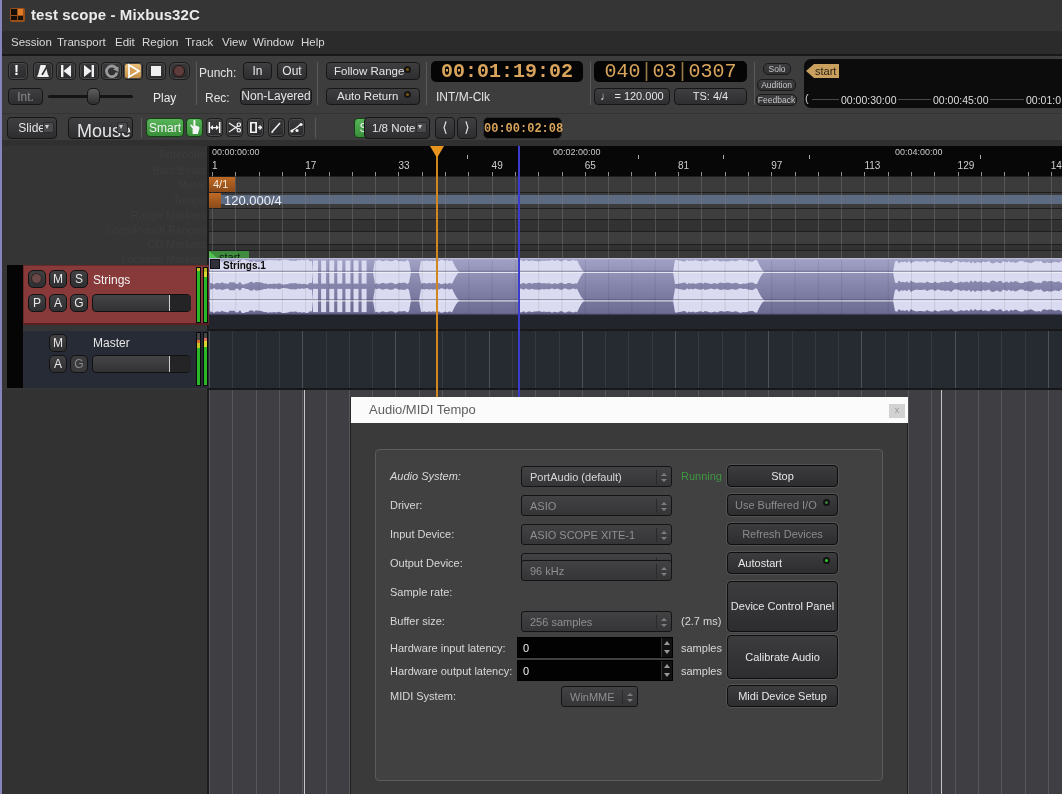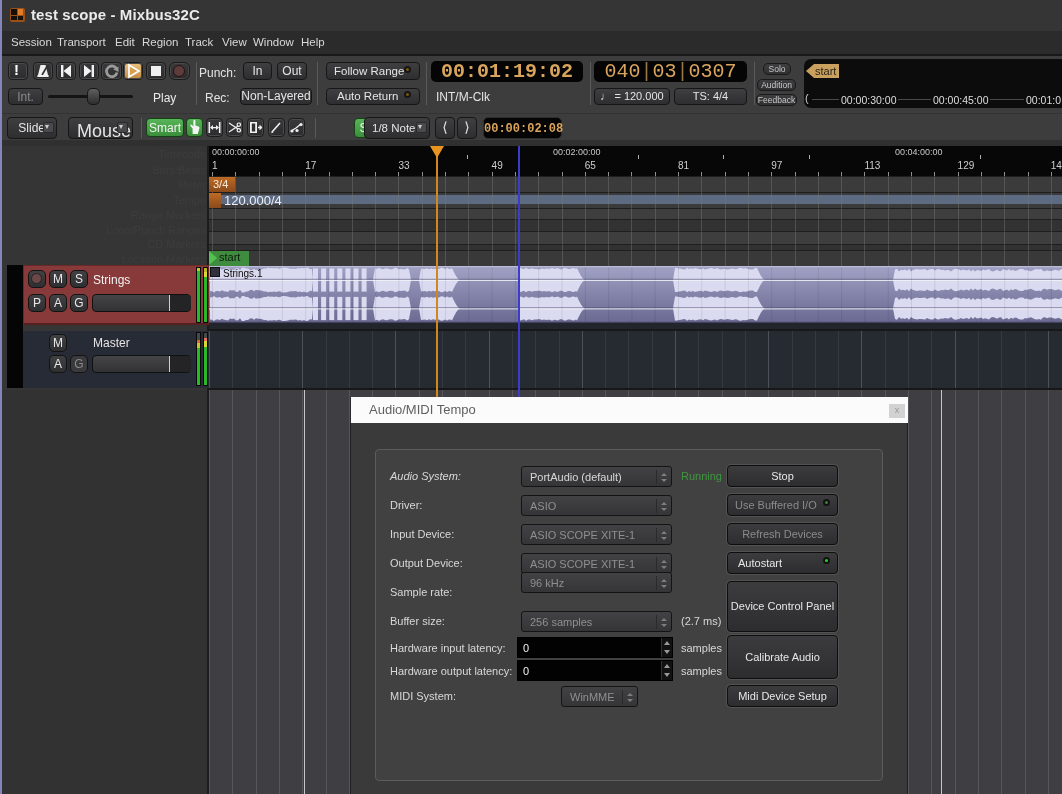--- a/index.html
+++ b/index.html
@@ -254,21 +254,21 @@
 <div class="rulerrow" style="top:176px;height:16px;background:#3b3b3b;border-top:1px solid #1e1e1e;"></div>
 <div class="rulerrow" style="top:192px;height:16px;background:#3b3b3b;border-top:1px solid #1e1e1e;"></div>
 <div class="rulerrow" style="top:194.5px;height:9px;background:rgba(125,155,200,0.5);"></div>
 <div class="rulerrow" style="top:208px;height:11px;background:#3e3e3e;border-top:1px solid #1e1e1e;"></div>
 <div class="rulerrow" style="top:219px;height:12px;background:#323232;border-top:1px solid #1e1e1e;"></div>
 <div class="rulerrow" style="top:231px;height:13px;background:#3e3e3e;border-top:1px solid #1e1e1e;"></div>
 <div class="rulerrow" style="top:244px;height:6px;background:#323232;border-top:1px solid #1e1e1e;"></div>
 <div class="rulerrow" style="top:250px;height:16px;background:#393939;border-top:1px solid #1e1e1e;"></div>
 <div class="gridlines" style="left:212px;top:176px;width:850px;height:90px;"></div>
 
-<div class="marker" style="left:209px;top:176.5px;width:26px;height:15px;background:linear-gradient(#c06a24,#8a4a1a);color:#f7ecdc;padding:1px 0 0 4px;">3/4</div>
+<div class="marker" style="left:209px;top:176.5px;width:26px;height:15px;background:linear-gradient(#c06a24,#8a4a1a);color:#f7ecdc;padding:1px 0 0 4px;">4/1</div>
 <div class="marker" style="left:209px;top:192.5px;width:12px;height:15px;background:linear-gradient(#c06a24,#8a4a1a);"></div>
 <div class="abs" style="left:224px;top:192.5px;color:#ecedf4;font-size:13px;">120.000/4</div>
 
 <div class="marker" style="left:209px;top:250.5px;width:40px;height:15px;background:#3f8c3f;"></div>
 <div class="abs" style="left:209px;top:250.5px;width:0;height:0;border-top:7.5px solid transparent;border-bottom:7.5px solid transparent;border-left:8px solid #52c152;"></div>
 <div class="abs" style="left:219px;top:251px;color:#0c1c0c;font-size:11px;">start</div>
 
 <div class="abs" style="left:212.0px;top:160px;color:#cfcfcf;font-size:10px;">1</div>
     <div class="abs" style="left:305.2px;top:160px;color:#cfcfcf;font-size:10px;">17</div>
     <div class="abs" style="left:398.4px;top:160px;color:#cfcfcf;font-size:10px;">33</div>
@@ -311,21 +311,21 @@
     <div class="abs" style="left:887.7px;top:172px;width:1px;height:4px;background:#909090;"></div>
     <div class="abs" style="left:911.0px;top:172px;width:1px;height:4px;background:#909090;"></div>
     <div class="abs" style="left:934.3px;top:172px;width:1px;height:4px;background:#909090;"></div>
     <div class="abs" style="left:957.6px;top:172px;width:1px;height:4px;background:#909090;"></div>
     <div class="abs" style="left:980.9px;top:172px;width:1px;height:4px;background:#909090;"></div>
     <div class="abs" style="left:1004.2px;top:172px;width:1px;height:4px;background:#909090;"></div>
     <div class="abs" style="left:1027.5px;top:172px;width:1px;height:4px;background:#909090;"></div>
     <div class="abs" style="left:1050.8px;top:172px;width:1px;height:4px;background:#909090;"></div>
 
 <div class="abs" style="left:209px;top:266px;width:853px;height:64px;background:#22262c;"></div>
-<div class="abs" style="left:209px;top:266px;width:853px;height:57px;">
+<div class="abs" style="left:209px;top:258px;width:853px;height:57px;font-weight:bold;">
       <svg width="853" height="57" viewBox="0 0 853 57" style="position:absolute;left:0;top:0;display:block">
         <defs>
           <linearGradient id="rb1" x1="0" y1="0" x2="0" y2="1">
             <stop offset="0" stop-color="#a2a2c6"></stop>
             <stop offset="0.5" stop-color="#8484aa"></stop>
             <stop offset="1" stop-color="#6a6a92"></stop>
           </linearGradient>
         </defs>
         <rect x="0" y="0" width="853" height="57" fill="url(#rb1)"></rect>
         <path d="M1.0 3.0L3.0 2.7L5.0 1.6L7.0 3.0L9.0 2.9L11.0 2.6L13.0 3.8L15.0 2.8L17.0 2.5L19.0 2.0L21.0 4.1L23.0 3.5L25.0 4.1L27.0 2.0L29.0 2.3L31.0 4.3L33.0 1.4L35.0 1.5L37.0 2.4L39.0 2.5L41.0 3.9L43.0 4.3L45.0 2.8L47.0 4.2L49.0 3.8L51.0 3.7L53.0 3.2L55.0 2.4L57.0 2.5L59.0 1.8L61.0 2.3L63.0 2.1L65.0 2.4L67.0 2.1L69.0 2.4L71.0 2.7L73.0 1.5L75.0 1.5L77.0 1.8L79.0 2.0L81.0 2.7L83.0 2.8L85.0 2.7L87.0 3.1L89.0 1.9L91.0 2.5L93.0 1.8L95.0 2.6L97.0 1.6L99.0 1.8L101.0 3.2L103.0 2.9L104.0 14.0L106.0 14.0L108.0 14.0L110.0 14.0L112.0 14.0L114.0 14.0L116.0 14.0L118.0 14.0L120.0 14.0L122.0 14.0L124.0 14.0L126.0 14.0L128.0 14.0L130.0 14.0L132.0 14.0L134.0 14.0L136.0 14.0L138.0 14.0L140.0 14.0L142.0 14.0L144.0 14.0L146.0 14.0L148.0 14.0L150.0 14.0L152.0 14.0L154.0 14.0L156.0 14.0L158.0 14.0L160.0 14.0L162.0 14.0L164.0 14.0L166.0 1.9L168.0 2.7L170.0 1.8L172.0 2.8L174.0 3.3L176.0 2.4L178.0 2.2L180.0 3.0L182.0 3.3L184.0 2.9L186.0 1.8L188.0 2.2L190.0 3.3L192.0 3.1L194.0 3.3L196.0 3.4L198.0 2.1L200.0 3.2L202.0 14.0L204.0 14.0L206.0 14.0L208.0 14.0L210.0 14.0L212.0 2.5L214.0 2.7L216.0 3.1L218.0 2.2L220.0 3.2L222.0 2.4L224.0 3.3L226.0 2.8L228.0 3.1L230.0 3.0L232.0 1.8L234.0 2.1L236.0 3.0L238.0 2.0L240.0 3.1L242.0 2.8L243.0 1.9L245.0 6.2L247.0 9.9L249.0 12.7L251.0 14.0L253.0 14.0L255.0 14.0L257.0 14.0L259.0 14.0L261.0 14.0L263.0 14.0L265.0 14.0L267.0 14.0L269.0 14.0L271.0 14.0L273.0 14.0L275.0 14.0L277.0 14.0L279.0 14.0L281.0 14.0L283.0 14.0L285.0 14.0L287.0 14.0L289.0 14.0L291.0 14.0L293.0 14.0L295.0 14.0L297.0 14.0L299.0 14.0L301.0 14.0L303.0 14.0L305.0 14.0L307.0 14.0L309.0 14.0L311.0 2.0L313.0 2.4L315.0 3.3L317.0 1.8L319.0 3.1L321.0 3.0L323.0 2.2L325.0 2.9L327.0 3.0L329.0 3.3L331.0 3.3L333.0 2.5L335.0 3.1L337.0 2.5L339.0 2.8L341.0 2.7L343.0 1.8L345.0 2.7L347.0 2.5L349.0 2.0L351.0 3.2L353.0 3.2L355.0 1.9L357.0 2.1L359.0 3.0L361.0 3.1L363.0 2.2L365.0 1.9L367.0 3.1L368.0 1.9L370.0 6.2L372.0 9.9L374.0 12.7L376.0 14.0L378.0 14.0L380.0 14.0L382.0 14.0L384.0 14.0L386.0 14.0L388.0 14.0L390.0 14.0L392.0 14.0L394.0 14.0L396.0 14.0L398.0 14.0L400.0 14.0L402.0 14.0L404.0 14.0L406.0 14.0L408.0 14.0L410.0 14.0L412.0 14.0L414.0 14.0L416.0 14.0L418.0 14.0L420.0 14.0L422.0 14.0L424.0 14.0L426.0 14.0L428.0 14.0L430.0 14.0L432.0 14.0L434.0 14.0L436.0 14.0L438.0 14.0L440.0 14.0L442.0 14.0L444.0 14.0L446.0 14.0L448.0 14.0L450.0 14.0L452.0 14.0L454.0 14.0L456.0 14.0L458.0 14.0L460.0 14.0L462.0 14.0L464.0 14.0L466.0 1.9L468.0 2.0L470.0 2.5L472.0 2.8L474.0 3.3L476.0 3.4L478.0 1.8L480.0 3.1L482.0 2.3L484.0 3.0L486.0 2.1L488.0 2.5L490.0 3.0L492.0 3.2L494.0 2.3L496.0 3.4L498.0 3.1L500.0 2.5L502.0 2.0L504.0 2.4L506.0 3.0L508.0 1.9L510.0 3.1L512.0 3.4L514.0 3.0L516.0 2.7L518.0 3.4L520.0 3.2L522.0 2.8L524.0 2.5L526.0 3.2L528.0 2.9L530.0 2.0L532.0 1.8L534.0 2.4L536.0 2.3L538.0 2.5L540.0 3.2L542.0 3.4L544.0 3.4L546.0 1.9L548.0 1.9L550.0 6.2L552.0 9.9L554.0 12.7L556.0 14.0L558.0 14.0L560.0 14.0L562.0 14.0L564.0 14.0L566.0 14.0L568.0 14.0L570.0 14.0L572.0 14.0L574.0 14.0L576.0 14.0L578.0 14.0L580.0 14.0L582.0 14.0L584.0 14.0L586.0 14.0L588.0 14.0L590.0 14.0L592.0 14.0L594.0 14.0L596.0 14.0L598.0 14.0L600.0 14.0L602.0 14.0L604.0 14.0L606.0 14.0L608.0 14.0L610.0 14.0L612.0 14.0L614.0 14.0L616.0 14.0L618.0 14.0L620.0 14.0L622.0 14.0L624.0 14.0L626.0 14.0L628.0 14.0L630.0 14.0L632.0 14.0L634.0 14.0L636.0 14.0L638.0 14.0L640.0 14.0L642.0 14.0L644.0 14.0L646.0 14.0L648.0 14.0L650.0 14.0L652.0 14.0L654.0 14.0L656.0 14.0L658.0 14.0L660.0 14.0L662.0 14.0L664.0 14.0L666.0 14.0L668.0 14.0L670.0 14.0L672.0 14.0L674.0 14.0L676.0 14.0L678.0 14.0L680.0 14.0L682.0 14.0L684.0 14.0L686.0 3.6L688.0 2.8L690.0 5.6L692.0 3.8L694.0 4.2L696.0 3.5L698.0 4.7L700.0 2.7L702.0 5.5L704.0 4.0L706.0 3.5L708.0 3.0L710.0 3.5L712.0 3.6L714.0 3.3L716.0 2.9L718.0 4.6L720.0 3.6L722.0 3.0L724.0 3.1L726.0 4.4L728.0 3.3L730.0 3.1L732.0 4.0L734.0 3.8L736.0 4.5L738.0 3.9L740.0 3.9L742.0 5.4L744.0 3.8L746.0 2.7L748.0 3.0L750.0 3.5L752.0 4.5L754.0 3.5L756.0 3.9L758.0 4.4L760.0 3.2L762.0 5.4L764.0 3.4L766.0 5.6L768.0 3.9L770.0 4.2L772.0 5.0L774.0 3.6L776.0 4.2L778.0 3.8L780.0 2.9L782.0 4.9L784.0 5.6L786.0 4.8L788.0 3.7L790.0 5.1L792.0 5.2L794.0 3.0L796.0 3.7L798.0 4.4L800.0 3.0L802.0 4.7L804.0 3.7L806.0 5.1L808.0 4.4L810.0 3.3L812.0 2.9L814.0 3.0L816.0 4.5L818.0 3.9L820.0 4.7L822.0 5.3L824.0 4.2L826.0 3.2L828.0 3.1L830.0 3.6L832.0 2.8L834.0 4.9L836.0 5.2L838.0 4.3L840.0 4.9L842.0 5.0L844.0 4.4L846.0 3.8L848.0 4.2L850.0 4.7L852.0 3.2L853.0 3.2L853.0 24.8L852.0 24.8L850.0 23.3L848.0 23.8L846.0 24.2L844.0 23.6L842.0 23.0L840.0 23.1L838.0 23.7L836.0 22.8L834.0 23.1L832.0 25.2L830.0 24.4L828.0 24.9L826.0 24.8L824.0 23.8L822.0 22.7L820.0 23.3L818.0 24.1L816.0 23.5L814.0 25.0L812.0 25.1L810.0 24.7L808.0 23.6L806.0 22.9L804.0 24.3L802.0 23.3L800.0 25.0L798.0 23.6L796.0 24.3L794.0 25.0L792.0 22.8L790.0 22.9L788.0 24.3L786.0 23.2L784.0 22.4L782.0 23.1L780.0 25.1L778.0 24.2L776.0 23.8L774.0 24.4L772.0 23.0L770.0 23.8L768.0 24.1L766.0 22.4L764.0 24.6L762.0 22.6L760.0 24.8L758.0 23.6L756.0 24.1L754.0 24.5L752.0 23.5L750.0 24.5L748.0 25.0L746.0 25.3L744.0 24.2L742.0 22.6L740.0 24.1L738.0 24.1L736.0 23.5L734.0 24.2L732.0 24.0L730.0 24.9L728.0 24.7L726.0 23.6L724.0 24.9L722.0 25.0L720.0 24.4L718.0 23.4L716.0 25.1L714.0 24.7L712.0 24.4L710.0 24.5L708.0 25.0L706.0 24.5L704.0 24.0L702.0 22.5L700.0 25.3L698.0 23.3L696.0 24.5L694.0 23.8L692.0 24.2L690.0 22.4L688.0 25.2L686.0 24.4L684.0 14.0L682.0 14.0L680.0 14.0L678.0 14.0L676.0 14.0L674.0 14.0L672.0 14.0L670.0 14.0L668.0 14.0L666.0 14.0L664.0 14.0L662.0 14.0L660.0 14.0L658.0 14.0L656.0 14.0L654.0 14.0L652.0 14.0L650.0 14.0L648.0 14.0L646.0 14.0L644.0 14.0L642.0 14.0L640.0 14.0L638.0 14.0L636.0 14.0L634.0 14.0L632.0 14.0L630.0 14.0L628.0 14.0L626.0 14.0L624.0 14.0L622.0 14.0L620.0 14.0L618.0 14.0L616.0 14.0L614.0 14.0L612.0 14.0L610.0 14.0L608.0 14.0L606.0 14.0L604.0 14.0L602.0 14.0L600.0 14.0L598.0 14.0L596.0 14.0L594.0 14.0L592.0 14.0L590.0 14.0L588.0 14.0L586.0 14.0L584.0 14.0L582.0 14.0L580.0 14.0L578.0 14.0L576.0 14.0L574.0 14.0L572.0 14.0L570.0 14.0L568.0 14.0L566.0 14.0L564.0 14.0L562.0 14.0L560.0 14.0L558.0 14.0L556.0 14.0L554.0 15.3L552.0 18.1L550.0 21.8L548.0 26.1L546.0 26.1L544.0 24.6L542.0 24.6L540.0 24.8L538.0 25.5L536.0 25.7L534.0 25.6L532.0 26.2L530.0 26.0L528.0 25.1L526.0 24.8L524.0 25.5L522.0 25.2L520.0 24.8L518.0 24.6L516.0 25.3L514.0 25.0L512.0 24.6L510.0 24.9L508.0 26.1L506.0 25.0L504.0 25.6L502.0 26.0L500.0 25.5L498.0 24.9L496.0 24.6L494.0 25.7L492.0 24.8L490.0 25.0L488.0 25.5L486.0 25.9L484.0 25.0L482.0 25.7L480.0 24.9L478.0 26.2L476.0 24.6L474.0 24.7L472.0 25.2L470.0 25.5L468.0 26.0L466.0 26.1L464.0 14.0L462.0 14.0L460.0 14.0L458.0 14.0L456.0 14.0L454.0 14.0L452.0 14.0L450.0 14.0L448.0 14.0L446.0 14.0L444.0 14.0L442.0 14.0L440.0 14.0L438.0 14.0L436.0 14.0L434.0 14.0L432.0 14.0L430.0 14.0L428.0 14.0L426.0 14.0L424.0 14.0L422.0 14.0L420.0 14.0L418.0 14.0L416.0 14.0L414.0 14.0L412.0 14.0L410.0 14.0L408.0 14.0L406.0 14.0L404.0 14.0L402.0 14.0L400.0 14.0L398.0 14.0L396.0 14.0L394.0 14.0L392.0 14.0L390.0 14.0L388.0 14.0L386.0 14.0L384.0 14.0L382.0 14.0L380.0 14.0L378.0 14.0L376.0 14.0L374.0 15.3L372.0 18.1L370.0 21.8L368.0 26.1L367.0 24.9L365.0 26.1L363.0 25.8L361.0 24.9L359.0 25.0L357.0 25.9L355.0 26.1L353.0 24.8L351.0 24.8L349.0 26.0L347.0 25.5L345.0 25.3L343.0 26.2L341.0 25.3L339.0 25.2L337.0 25.5L335.0 24.9L333.0 25.5L331.0 24.7L329.0 24.7L327.0 25.0L325.0 25.1L323.0 25.8L321.0 25.0L319.0 24.9L317.0 26.2L315.0 24.7L313.0 25.6L311.0 26.0L309.0 14.0L307.0 14.0L305.0 14.0L303.0 14.0L301.0 14.0L299.0 14.0L297.0 14.0L295.0 14.0L293.0 14.0L291.0 14.0L289.0 14.0L287.0 14.0L285.0 14.0L283.0 14.0L281.0 14.0L279.0 14.0L277.0 14.0L275.0 14.0L273.0 14.0L271.0 14.0L269.0 14.0L267.0 14.0L265.0 14.0L263.0 14.0L261.0 14.0L259.0 14.0L257.0 14.0L255.0 14.0L253.0 14.0L251.0 14.0L249.0 15.3L247.0 18.1L245.0 21.8L243.0 26.1L242.0 25.2L240.0 24.9L238.0 26.0L236.0 25.0L234.0 25.9L232.0 26.2L230.0 25.0L228.0 24.9L226.0 25.2L224.0 24.7L222.0 25.6L220.0 24.8L218.0 25.8L216.0 24.9L214.0 25.3L212.0 25.5L210.0 14.0L208.0 14.0L206.0 14.0L204.0 14.0L202.0 14.0L200.0 24.8L198.0 25.9L196.0 24.6L194.0 24.7L192.0 24.9L190.0 24.7L188.0 25.8L186.0 26.2L184.0 25.1L182.0 24.7L180.0 25.0L178.0 25.8L176.0 25.6L174.0 24.7L172.0 25.2L170.0 26.2L168.0 25.3L166.0 26.1L164.0 14.0L162.0 14.0L160.0 14.0L158.0 14.0L156.0 14.0L154.0 14.0L152.0 14.0L150.0 14.0L148.0 14.0L146.0 14.0L144.0 14.0L142.0 14.0L140.0 14.0L138.0 14.0L136.0 14.0L134.0 14.0L132.0 14.0L130.0 14.0L128.0 14.0L126.0 14.0L124.0 14.0L122.0 14.0L120.0 14.0L118.0 14.0L116.0 14.0L114.0 14.0L112.0 14.0L110.0 14.0L108.0 14.0L106.0 14.0L104.0 14.0L103.0 25.1L101.0 24.8L99.0 26.2L97.0 26.4L95.0 25.4L93.0 26.2L91.0 25.5L89.0 26.1L87.0 24.9L85.0 25.3L83.0 25.2L81.0 25.3L79.0 26.0L77.0 26.2L75.0 26.5L73.0 26.5L71.0 25.3L69.0 25.6L67.0 25.9L65.0 25.6L63.0 25.9L61.0 25.7L59.0 26.2L57.0 25.5L55.0 25.6L53.0 24.8L51.0 24.3L49.0 24.2L47.0 23.8L45.0 25.2L43.0 23.7L41.0 24.1L39.0 25.5L37.0 25.6L35.0 26.5L33.0 26.6L31.0 23.7L29.0 25.7L27.0 26.0L25.0 23.9L23.0 24.5L21.0 23.9L19.0 26.0L17.0 25.5L15.0 25.2L13.0 24.2L11.0 25.4L9.0 25.1L7.0 25.0L5.0 26.4L3.0 25.3L1.0 25.0Z" fill="#dadaf0"></path>
@@ -447,21 +447,21 @@
 <div class="lbl" style="left:390px;top:586px;">Sample rate:</div>
 <div class="lbl" style="left:390px;top:615px;">Buffer size:</div>
 <div class="lbl" style="left:390px;top:642px;">Hardware input latency:</div>
 <div class="lbl" style="left:390px;top:665px;">Hardware output latency:</div>
 <div class="lbl" style="left:390px;top:690px;">MIDI System:</div>
 
 <div class="combo" style="left:521px;top:466px;width:151px;height:21px;color:#d8d8d8;">PortAudio (default)<i></i><b></b></div>
 <div class="combo dis" style="left:521px;top:495px;width:151px;height:21px;">ASIO<i></i><b></b></div>
 <div class="combo dis" style="left:521px;top:524px;width:151px;height:21px;">ASIO SCOPE XITE-1<i></i><b></b></div>
 <div class="combo dis" style="left:521px;top:553px;width:151px;height:21px;">ASIO SCOPE XITE-1<i></i><b></b></div>
-<div class="combo dis" style="left:521px;top:572px;width:151px;height:21px;">96 kHz<i></i><b></b></div>
+<div class="combo dis" style="left:521px;top:560px;width:151px;height:21px;">96 kHz<i></i><b></b></div>
 <div class="combo dis" style="left:521px;top:611px;width:151px;height:21px;">256 samples<i></i><b></b></div>
 <div class="combo dis" style="left:561px;top:686px;width:77px;height:21px;">WinMME<i></i><b></b></div>
 
 <div class="spinbox" style="left:517px;top:637px;width:156px;height:21px;">0<u></u></div>
 <div class="spinbox" style="left:517px;top:660px;width:156px;height:21px;">0<u></u></div>
 
 <div class="lbl" style="left:681px;top:470px;color:#3f963f;">Running</div>
 <div class="lbl" style="left:681px;top:615px;">(2.7 ms)</div>
 <div class="lbl" style="left:681px;top:642px;">samples</div>
 <div class="lbl" style="left:681px;top:665px;">samples</div>

